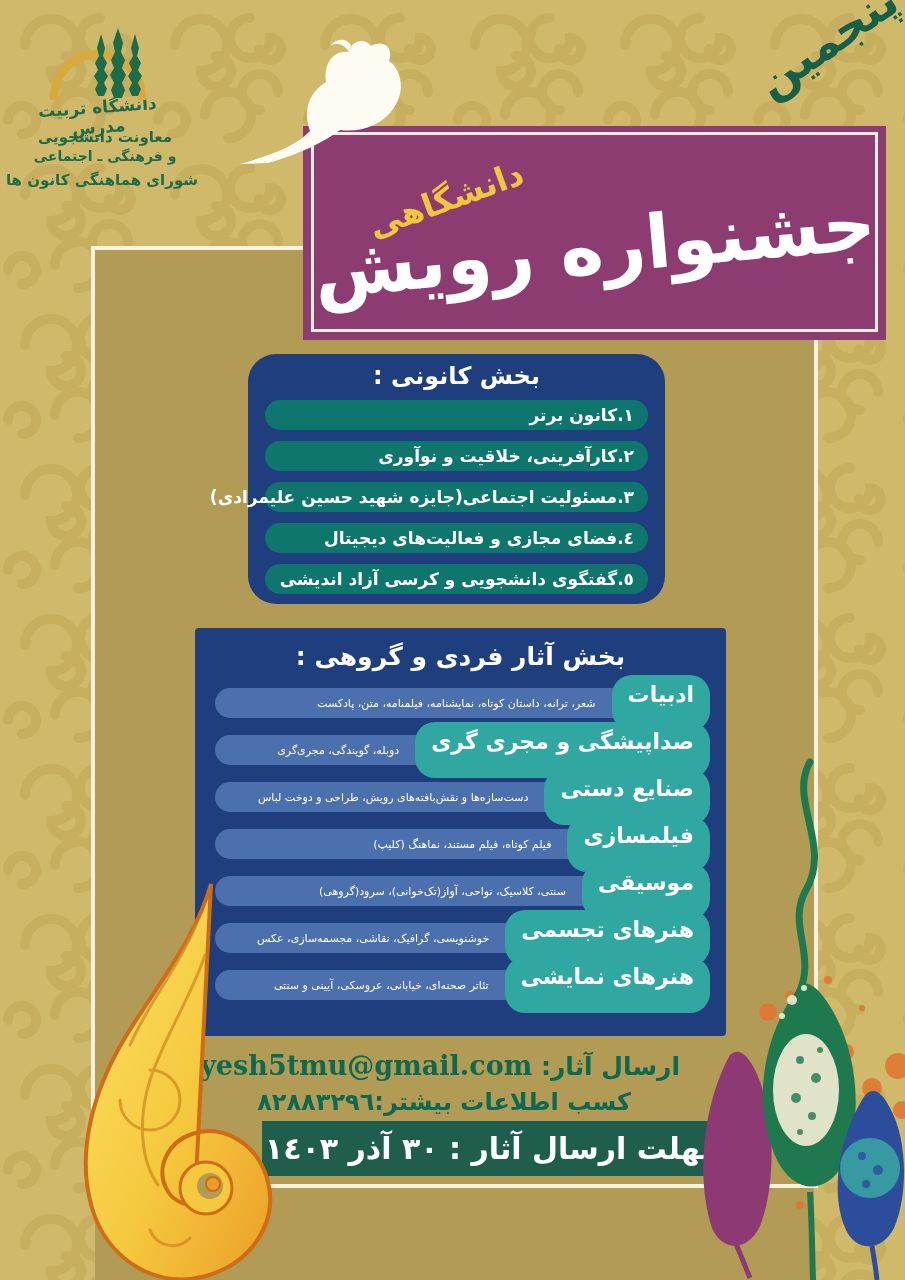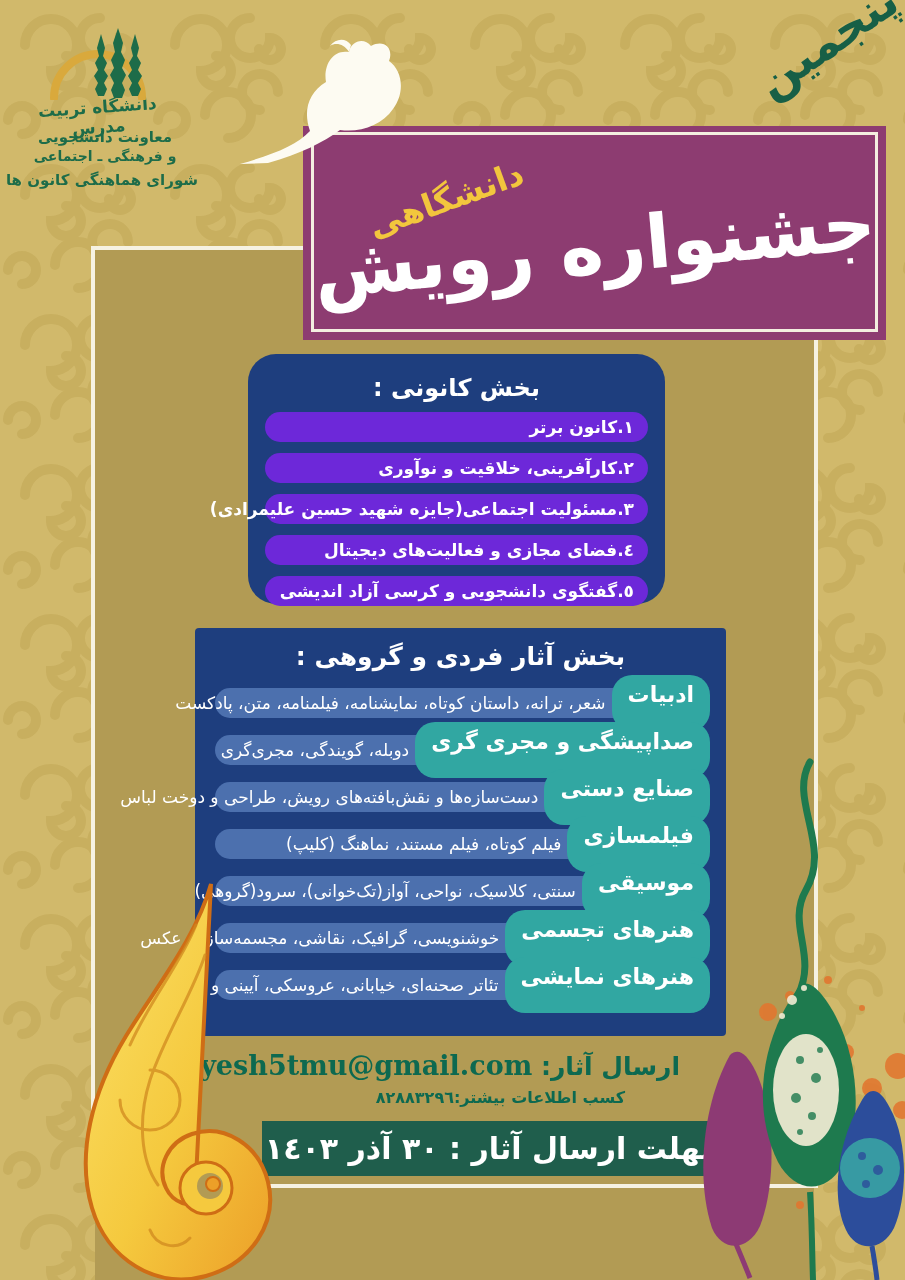--- a/index.html
+++ b/index.html
@@ -30,39 +30,39 @@
   .title-main{position:absolute;left:8px;right:8px;top:78px;text-align:center;color:#ffffff;
     font-size:74px;font-weight:bold;transform:rotate(-5deg);white-space:nowrap;direction:rtl;}
   .title-sub{position:absolute;left:62px;top:54px;color:#f2c63d;font-size:33px;font-weight:bold;
     transform:rotate(-20deg);direction:rtl;}
 
   
   .navy-box{background:#1e3e7e;z-index:4;direction:rtl;}
   .box1{left:248px;top:354px;width:417px;height:250px;border-radius:28px;}
   .box2{left:195px;top:628px;width:531px;height:408px;border-radius:4px;}
   .box-header{color:#fff;font-weight:bold;text-align:center;}
-  .box1 .box-header{font-size:24px;padding-top:20px;}
+  .box1 .box-header{font-size:24px;padding-top:8px;}
   .box2 .box-header{font-size:25px;padding-top:14px;}
   .pill-list{padding:10px 17px 0 17px;}
-  .pill{height:30px;line-height:30px;border-radius:15px;background:#6d28d9;color:#fff;
+  .pill{height:30px;line-height:30px;border-radius:15px;background:#0f766e;color:#fff;
     font-size:17px;font-weight:bold;text-align:right;padding-right:14px;margin-bottom:11px;
     white-space:nowrap;}
   .rows{display:flex;flex-direction:column;gap:7px;padding:12px 16px 0 16px;}
   .cat-row{position:relative;height:40px;display:flex;align-items:center;}
   .cat-bg{position:absolute;right:4px;left:4px;top:5px;bottom:5px;background:#4c70ae;border-radius:15px;}
   .cat-pill{position:relative;z-index:1;display:inline-block;background:#31a7a2;border-radius:20px;
     height:56px;line-height:40px;padding:0 16px;color:#fff;font-size:22px;font-weight:bold;white-space:nowrap;}
-  .cat-desc{position:relative;z-index:1;color:#fff;font-size:17px;margin-right:6px;padding-left:12px;
+  .cat-desc{position:relative;z-index:1;color:#fff;font-size:11px;margin-right:16px;padding-left:12px;
     white-space:nowrap;}
 
   
   .contact-line{color:#0d6950;font-weight:bold;direction:rtl;white-space:nowrap;z-index:5;}
   .send-line{right:225px;top:1050px;font-size:25px;}
   .email-text{font-family:"DejaVu Serif",serif;font-size:27px;}
-  .info-line{right:280px;top:1088px;font-size:16px;margin-left:26px;}
+  .info-line{right:274px;top:1088px;font-size:24px;margin-left:26px;}
   .deadline-banner{left:262px;top:1121px;width:460px;height:55px;background:#1f5e4c;z-index:5;}
   .deadline-text{display:block;color:#fff;font-size:30px;font-weight:bold;text-align:center;
     line-height:55px;direction:rtl;white-space:nowrap;}
 
   .deco{z-index:6;pointer-events:none;}
   .bird-svg{left:232px;top:36px;z-index:5;}
 </style>
 </head>
 <body>
 

